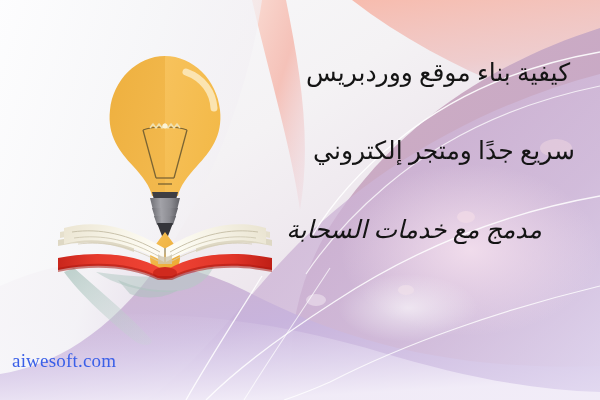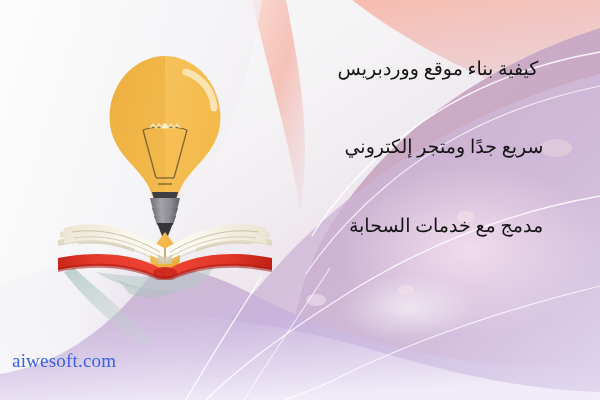--- a/index.html
+++ b/index.html
@@ -33,31 +33,31 @@
     direction: rtl;
     text-align: center;
     pointer-events: none;
   }
   .headline-line {
     position: absolute;
     right: 0;
     width: 300px;
     color: #141414;
     font-family: "Liberation Serif", "DejaVu Serif", serif;
-    font-size: 19px;
+    font-size: 25px;
     font-weight: 400;
     line-height: 1.2;
     white-space: nowrap;
     direction: rtl;
     unicode-bidi: embed;
     text-align: center;
   }
   #headline-1 { top: 58px;  right: 12px; }
   #headline-2 { top: 136px; right: 6px; }
-  #headline-3 { top: 215px; right: 4px; }
+  #headline-3 { top: 215px; right: 36px; font-style: italic; }
 
   #watermark {
     position: absolute;
     left: 12px;
     bottom: 28px;
     color: #3a5fe8;
     font-family: "Liberation Serif", "DejaVu Serif", serif;
     font-weight: 400;
     font-size: 19px;
     letter-spacing: 0.2px;

